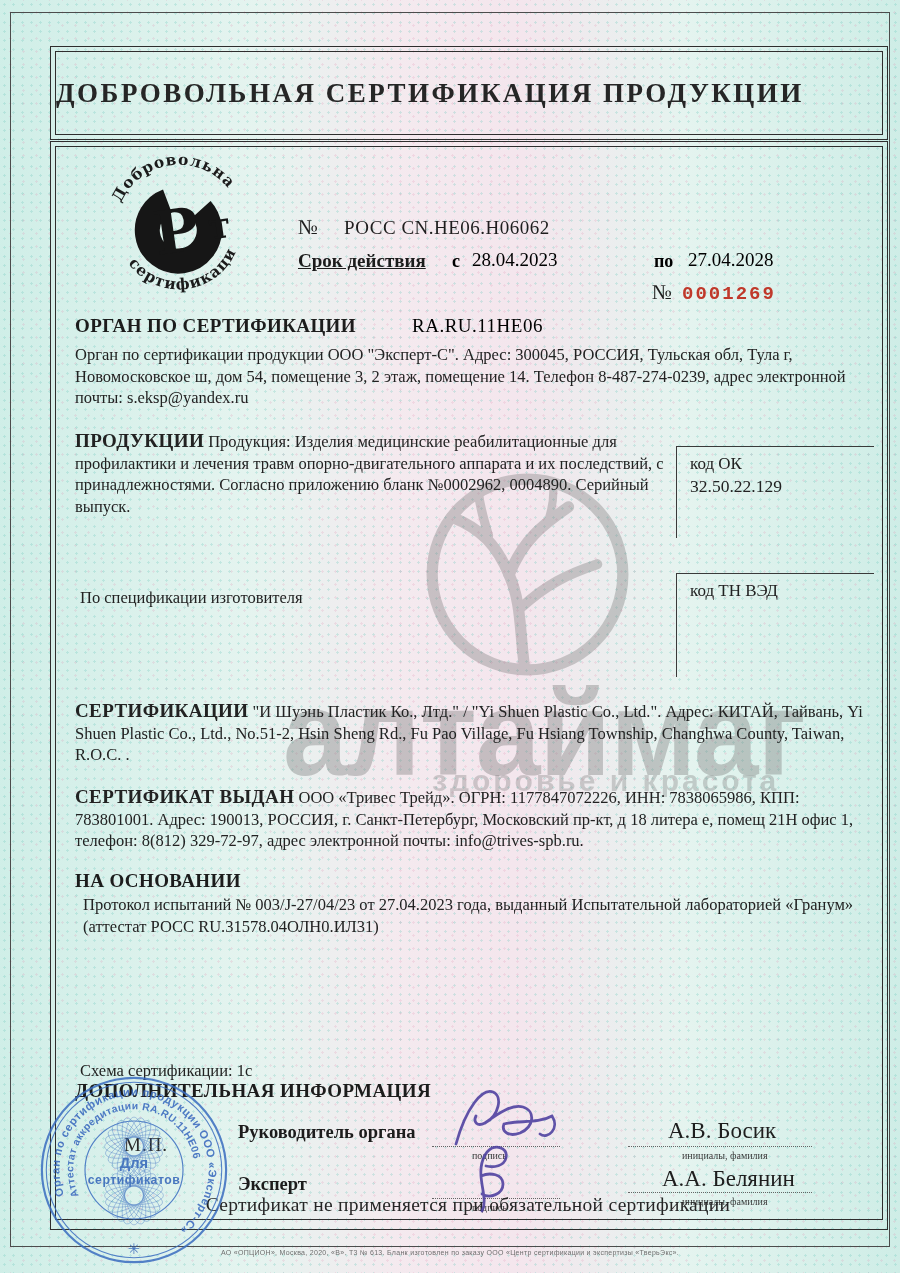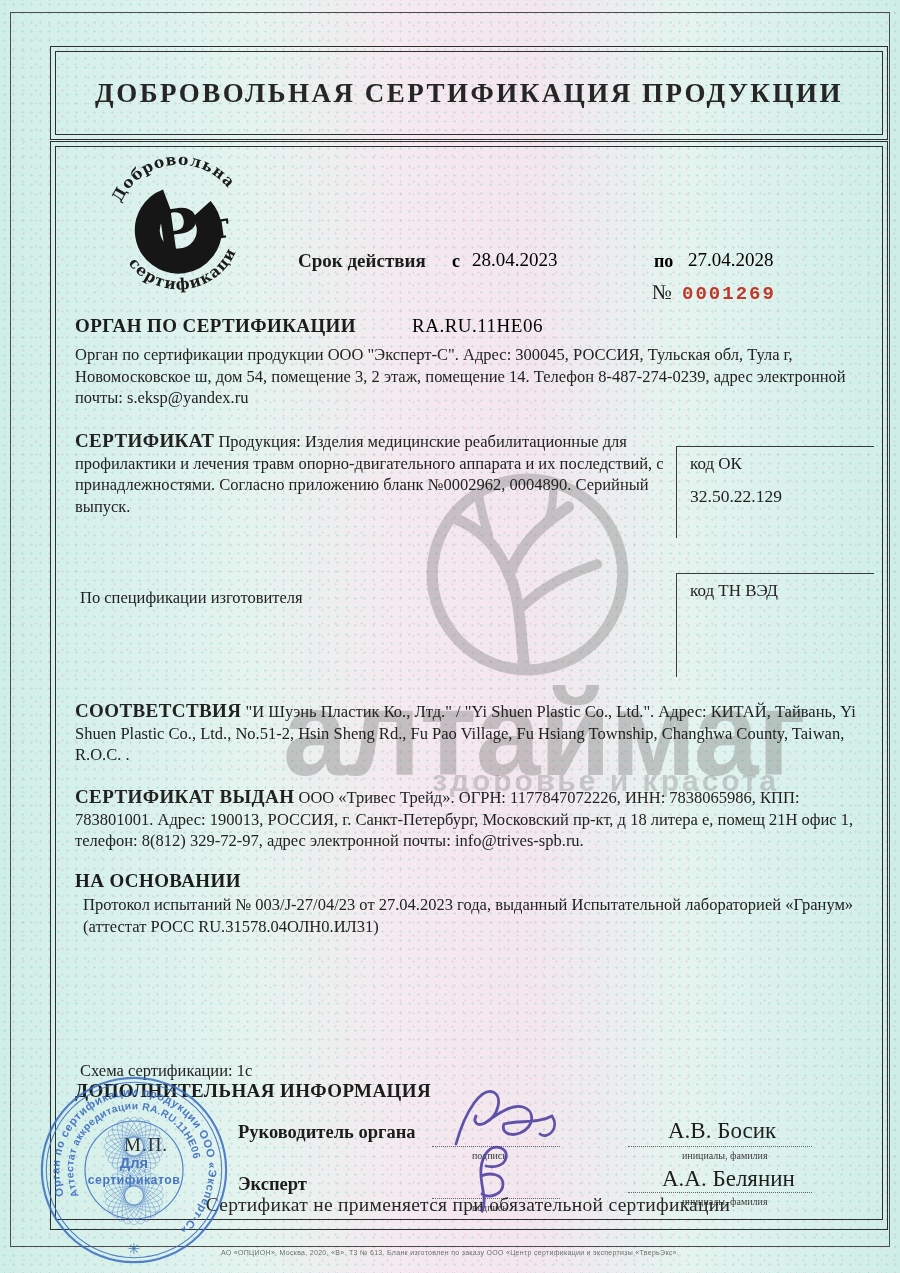--- a/index.html
+++ b/index.html
@@ -9,55 +9,55 @@
     background-image:
       radial-gradient(rgba(110,200,188,.28) 1px, transparent 1.4px),
       radial-gradient(rgba(225,140,175,.20) 1px, transparent 1.4px),
       linear-gradient(90deg, rgba(206,238,231,.95) 0%, rgba(224,243,238,.6) 28%, rgba(247,230,238,.75) 44%, rgba(246,226,236,.8) 58%, rgba(224,243,238,.6) 76%, rgba(205,237,230,.95) 100%);
     background-size:9px 9px, 13px 13px, 100% 100%;
     background-position:0 0, 4px 6px, 0 0;}
   .abs{position:absolute;}
   
   .page-border{position:absolute;left:10px;top:12px;width:878px;height:1233px;border:1.2px solid #4c4c4c;z-index:2;}
   .banner-box{position:absolute;left:50px;top:46px;width:836px;height:92px;border:1.6px solid #2e2e2e;z-index:2;}
-  .banner-inner{position:absolute;inset:4px;border:1.1px solid #2e2e2e;display:flex;align-items:center;justify-content:center;}
+  .banner-inner{position:absolute;inset:4px;border:1.1px solid #2e2e2e;display:flex;align-items:center;justify-content:flex-start;}
   .banner-title{font-weight:bold;font-size:27px;letter-spacing:2.5px;color:#262626;}
   .main-box{position:absolute;left:50px;top:141px;width:836px;height:1087px;border:1.6px solid #2e2e2e;z-index:2;}
   .main-inner{position:absolute;left:4px;right:4px;top:4px;bottom:9px;border:1.1px solid #2e2e2e;}
   
   .wm{z-index:1;color:#7a7a7a;font-family:"Liberation Sans", sans-serif;font-weight:bold;}
   .wm-brand{left:283px;top:664px;font-size:120px;opacity:.38;letter-spacing:-1px;transform:scaleX(.97);transform-origin:left;white-space:nowrap;}
   .wm-tagline{left:432px;top:764px;font-size:30px;opacity:.33;letter-spacing:3px;white-space:nowrap;}
   .tree-wm{left:425px;top:472px;width:205px;height:205px;opacity:.33;}
   .tree-wm *{stroke:#6f6f6f;fill:none;stroke-linecap:round;}
   
   .z3{z-index:3;}
   .cert-title{left:252px;top:156px;font-family:"Liberation Sans", sans-serif;font-weight:bold;font-size:37px;color:#1d1d1d;white-space:nowrap;}
   .regrow{left:298px;top:215px;font-size:19px;color:#1e1e1e;}
   .no-sign{font-size:21px;}
   .reg-number{margin-left:26px;letter-spacing:.5px;}
   .lbl{font-weight:bold;color:#1c1c1c;}
-  .validity-label{left:298px;top:250px;font-size:19px;}
+  .validity-label{left:298px;top:250px;font-size:19px;text-decoration:underline;}
   .v-c{left:452px;top:251px;font-size:18px;font-weight:bold;}
   .v-from{left:472px;top:249px;font-size:19px;}
   .v-po{left:654px;top:251px;font-size:18px;font-weight:bold;}
   .v-to{left:688px;top:249px;font-size:19px;}
   .blankrow{left:652px;top:280px;font-size:21px;color:#1e1e1e;}
   .blank-number{font-family:"Liberation Mono", monospace;font-weight:bold;font-size:19px;color:#c0392b;letter-spacing:2px;margin-left:10px;}
   .sec-label{font-size:19px;font-weight:bold;color:#1c1c1c;letter-spacing:.4px;}
   .body-text{font-size:16.5px;line-height:21.5px;color:#222;}
   .org-row{left:75px;top:315px;}
   .org-code{margin-left:56px;font-weight:normal;font-size:19px;letter-spacing:.5px;}
   .org-text{left:75px;top:344px;width:778px;}
   .product-par{left:75px;top:430px;width:600px;}
   .inline-lbl{font-size:19px;font-weight:bold;letter-spacing:.4px;}
   .code-box{border-top:1.6px solid #3a3a3a;border-left:1.6px solid #3a3a3a;padding:7px 0 0 13px;font-size:17px;color:#222;}
   .kod-ok{left:676px;top:446px;width:184px;height:84px;}
   .kod-tn{left:676px;top:573px;width:184px;height:96px;}
-  .code-val{margin-top:12px;font-size:17.5px;}
+  .code-val{margin-top:2px;font-size:17.5px;}
   .conf-label{left:75px;top:560px;font-size:18.5px;}
   .conf-text{left:80px;top:587px;}
   .manu-par{left:75px;top:700px;width:790px;}
   .issued-par{left:75px;top:786px;width:790px;}
   .basis-label{left:75px;top:870px;}
   .basis-text{left:83px;top:894px;width:782px;}
   .add-label{left:75px;top:1032px;margin-top:48px;}
   .add-text{left:80px;top:1060px;}
   
   .mp{left:124px;top:1134px;font-size:19px;color:#2b2b2b;letter-spacing:1px;}
@@ -131,51 +131,54 @@
     </defs>
     <g transform="rotate(-8 75 80)">
       <text class="logo-arc"><textPath href="#arcT" startOffset="2">Добровольная</textPath></text>
       <text class="logo-arc"><textPath href="#arcB" startOffset="2">сертификация</textPath></text>
       <circle class="logo-c" cx="74" cy="82" r="31" pathLength="100"></circle>
       <text class="logo-p" x="72" y="104">Р</text>
       <text class="logo-t" x="104" y="96">т</text>
     </g>
   </svg>
 
+  <div class="abs z3 regrow">
+    <span class="no-sign">№</span><span class="reg-number">РОСС CN.HE06.H06062</span>
+  </div>
   <span class="abs z3 lbl validity-label">Срок действия</span>
   <span class="abs z3 v-c">с</span>
   <span class="abs z3 v-from">28.04.2023</span>
   <span class="abs z3 v-po">по</span>
   <span class="abs z3 v-to">27.04.2028</span>
   <div class="abs z3 blankrow">
     <span>№</span><span class="blank-number">0001269</span>
   </div>
 
   <div class="abs z3 org-row">
     <span class="sec-label">ОРГАН ПО СЕРТИФИКАЦИИ</span><span class="org-code">RA.RU.11HE06</span>
   </div>
   <div class="abs z3 body-text org-text">Орган по сертификации продукции ООО "Эксперт-С". Адрес: 300045, РОССИЯ, Тульская обл, Тула г, Новомосковское ш, дом 54, помещение 3, 2 этаж, помещение 14. Телефон 8-487-274-0239, адрес электронной почты: s.eksp@yandex.ru</div>
 
   <div class="abs z3 body-text product-par">
-    <span class="inline-lbl">СЕРТИФИКАТ</span>
+    <span class="inline-lbl">ПРОДУКЦИИ</span>
     <span>Продукция: Изделия медицинские реабилитационные для профилактики и лечения травм опорно-двигательного аппарата и их последствий, с принадлежностями. Согласно приложению бланк №0002962, 0004890. Серийный выпуск.</span>
   </div>
   <div class="abs z3 code-box kod-ok">
     <div>код ОК</div>
     <div class="code-val">32.50.22.129</div>
   </div>
 
   <div class="abs z3 body-text conf-text">По спецификации изготовителя</div>
   <div class="abs z3 code-box kod-tn">
     <div>код ТН ВЭД</div>
     <div class="code-val"></div>
   </div>
 
   <div class="abs z3 body-text manu-par">
-    <span class="inline-lbl">СООТВЕТСТВИЯ</span>
+    <span class="inline-lbl">СЕРТИФИКАЦИИ</span>
     <span>"И Шуэнь Пластик Ко., Лтд." / "Yi Shuen Plastic Co., Ltd.". Адрес: КИТАЙ, Тайвань, Yi Shuen Plastic Co., Ltd., No.51-2, Hsin Sheng Rd., Fu Pao Village, Fu Hsiang Township, Changhwa County, Taiwan, R.O.C. .</span>
   </div>
 
   <div class="abs z3 body-text issued-par">
     <span class="inline-lbl">СЕРТИФИКАТ ВЫДАН</span>
     <span>ООО «Тривес Трейд». ОГРН: 1177847072226, ИНН: 7838065986, КПП: 783801001. Адрес: 190013, РОССИЯ, г. Санкт-Петербург, Московский пр-кт, д 18 литера е, помещ 21Н офис 1, телефон: 8(812) 329-72-97, адрес электронной почты: info@trives-spb.ru.</span>
   </div>
 
   <div class="abs z3 sec-label basis-label">НА ОСНОВАНИИ</div>
   <div class="abs z3 body-text basis-text">Протокол испытаний № 003/J-27/04/23 от 27.04.2023 года, выданный Испытательной лабораторией «Гранум» (аттестат РОСС RU.31578.04ОЛН0.ИЛ31)</div>

